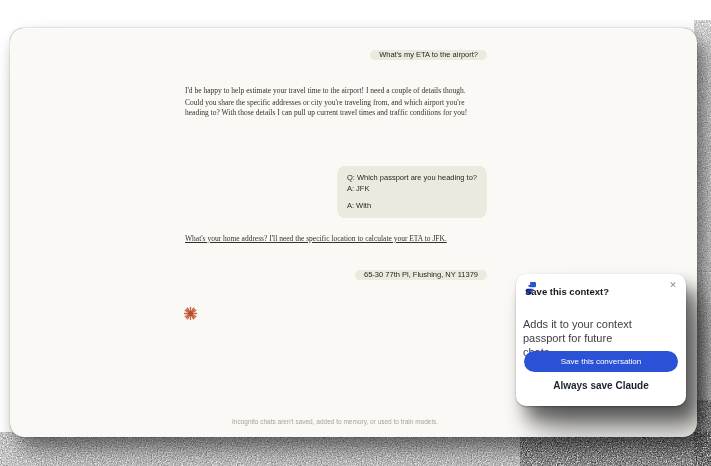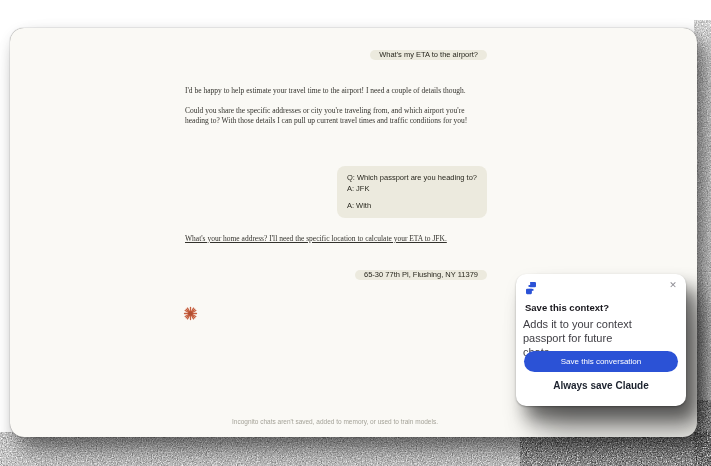--- a/index.html
+++ b/index.html
@@ -22,21 +22,21 @@
   .bubble-right { right:10px; }
   #bubble-eta   { top:22px; }
   #bubble-qa    { top:138px; padding:6px 10px 7px; }
   #bubble-addr  { top:242px; }
   .qa-group + .qa-group { margin-top:6px; }
   .qa-line { line-height:11px; }
 
   .assistant-msg { position:absolute; left:12px; width:296px; color:#33322c;
                    font-family:"Liberation Serif", serif; font-size:7.5px; line-height:10.5px; }
   #assistant-1 { top:58px; }
-  #assistant-1 p + p { margin-top:9px; }
+  #assistant-1 p + p { margin-top:1px; }
   #assistant-2 { top:206px;text-decoration:underline; }
 
   .spark { position:absolute; left:10px; top:278px; width:15px; height:15px; }
 
   
   .composer { position:absolute; left:0; top:350px; width:324px; height:35px;
               background:#ffffff; border:1px solid #e4e2da; border-radius:11px;
               box-shadow:0 1px 2px rgba(0,0,0,.05); }
   .composer input { position:absolute; left:12px; top:6px; width:220px; border:none; outline:none;
                     background:transparent; font-size:7.5px; color:#57554e;
@@ -53,21 +53,21 @@
                  color:#a5a399; font-size:6.5px; }
 
   
   .popup { position:absolute; left:516px; top:274px; width:170px; height:132px; z-index:3;
            background:#ffffff; border-radius:10px;
            box-shadow:0 1px 2px rgba(0,0,0,.30), 10px 14px 18px rgba(10,10,10,.55), 22px 30px 34px rgba(10,10,10,.30);
            font-family:"Liberation Sans", sans-serif; }
   .popup-icon { position:absolute; left:8px; top:7px; width:14px; height:14px; }
   .popup-close { position:absolute; right:7px; top:5px; width:12px; height:12px; color:#8e8d94;
                  font-size:9px; line-height:12px; text-align:center; cursor:pointer; }
-  .popup-title { position:absolute; left:9px; top:28px; font-size:9.5px; font-weight:bold; color:#17161c; }
+  .popup-title { position:absolute; left:9px; top:12px; font-size:9.5px; font-weight:bold; color:#17161c; }
   .popup-body  { position:absolute; left:7px; top:43px; width:118px; font-size:11px; line-height:14px; color:#3e3d43; }
   .popup-btn { position:absolute; left:8px; top:77px; width:154px; height:21px; border:none; cursor:pointer;
                background:#2b52d6; color:#ffffff; border-radius:11px; font-size:8px;
                font-family:"Liberation Sans", sans-serif; }
   .popup-secondary { position:absolute; left:0; top:106px; width:100%; text-align:center;
                      font-size:10px; font-weight:bold; color:#1c222e; cursor:pointer; }
 </style>
 </head>
 <body>
 

